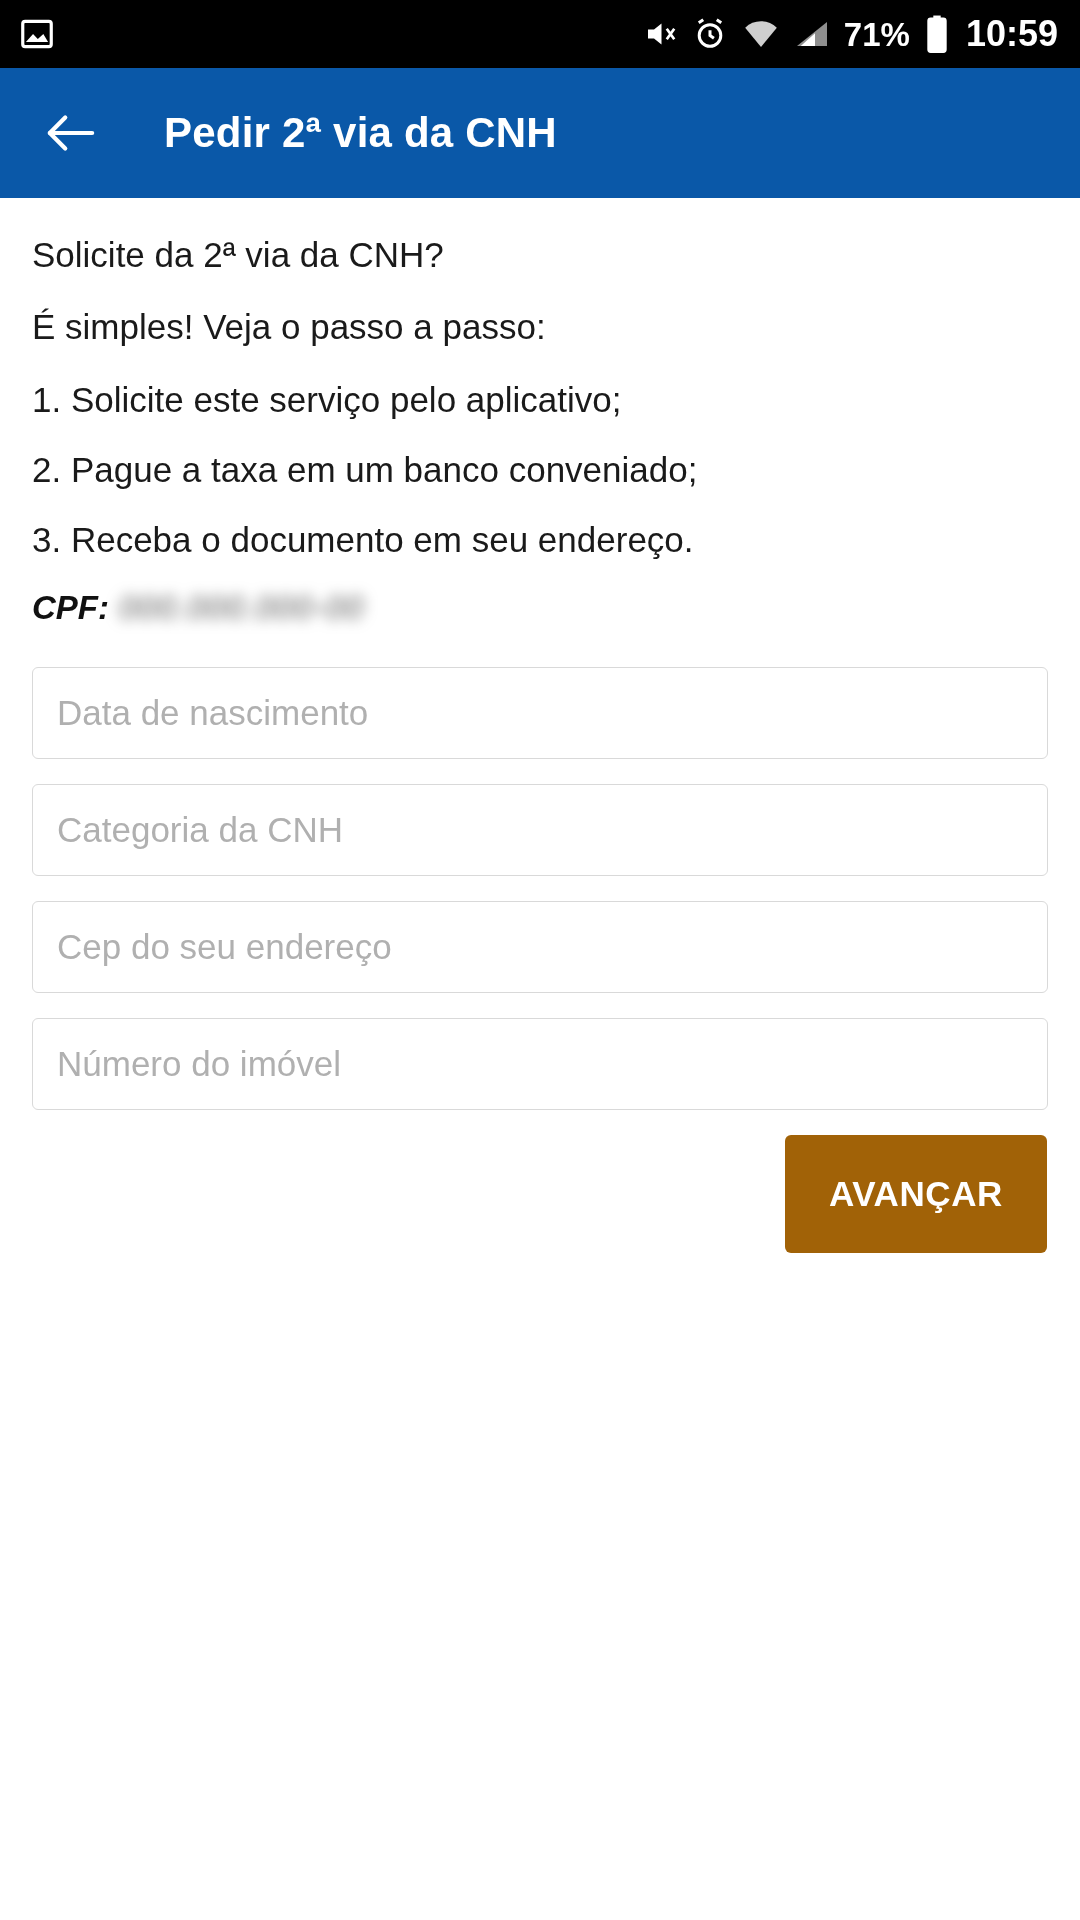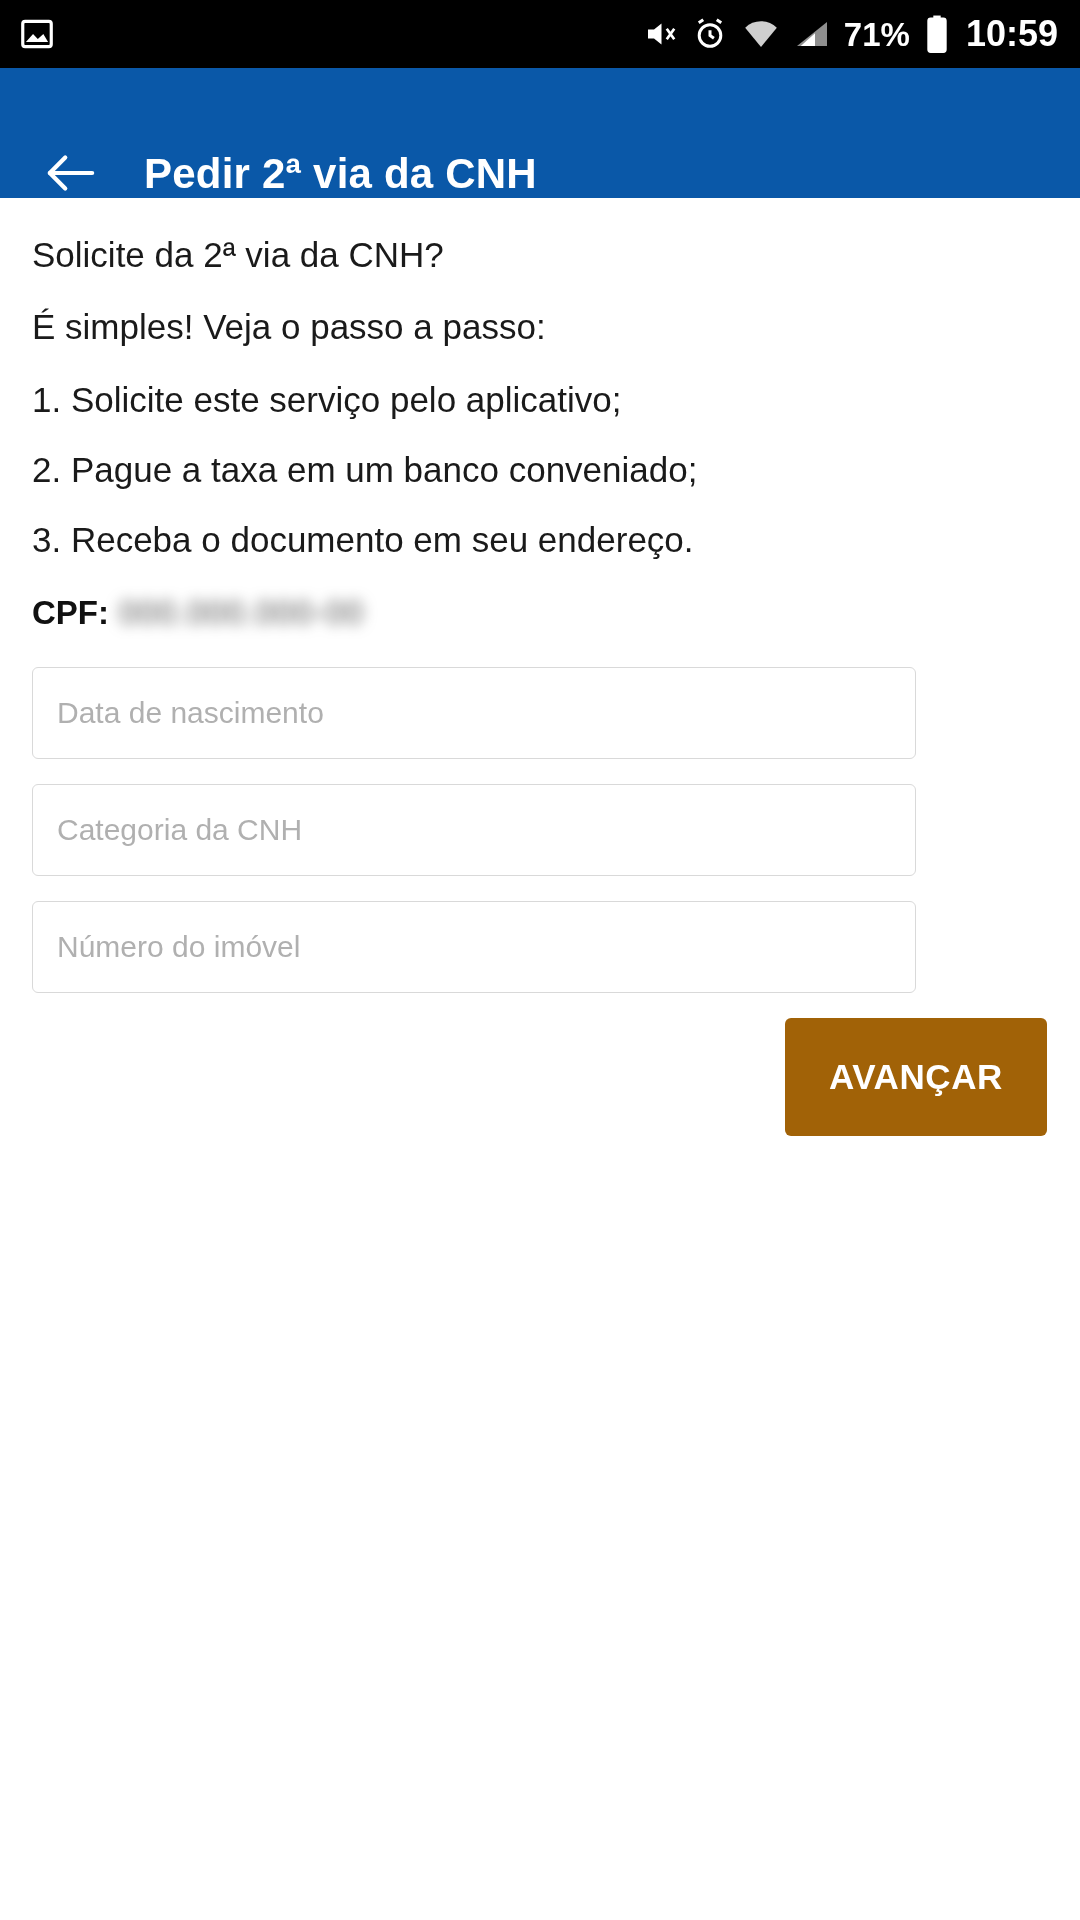--- a/index.html
+++ b/index.html
@@ -35,23 +35,23 @@
     font-weight: bold;
     line-height: 1;
     margin-left: 2px;
   }
 
   
   .app-bar {
     height: 130px;
     background: #0a58a8;
     display: flex;
-    align-items: flex-end;
+    align-items: center;
     padding-left: 46px;
-    gap: 48px;
+    gap: 68px;
   }
   .back-arrow { width: 50px; height: 50px; display: flex; align-items: center; justify-content: center; cursor: pointer; }
   .app-title {
     color: #ffffff;
     font-size: 42px;
     font-weight: bold;
     letter-spacing: 0.2px;
   }
 
   
@@ -64,52 +64,53 @@
     font-weight: 400;
   }
   .step {
     font-size: 35px;
     color: #1a1a1a;
     line-height: 1.18;
     margin-bottom: 29px;
   }
   .cpf-row {
     display: flex;
-    align-items: center;
+    align-items: flex-start;
     margin-top: 25px;
     margin-bottom: 30px;
     height: 48px;
+    font-style: italic;
   }
   .cpf-label {
     font-size: 33px;
     font-weight: bold;
     color: #111111;
     margin-right: 10px;
   }
   .cpf-value {
     position: relative;
     font-size: 33px;
     color: #555555;
     filter: blur(7px);
     letter-spacing: 1px;
     user-select: none;
   }
 
   
   .form { margin-top: 8px; }
   .field {
     display: block;
-    width: 884px;
+    width: 1016px;
     height: 92px;
     margin: 0 0 25px 0;
     border: 1px solid #d9d9d9;
     border-radius: 6px;
     background: #ffffff;
     padding: 0 24px;
-    font-size: 30px;
+    font-size: 35px;
     color: #222222;
     font-family: "Liberation Sans", sans-serif;
     outline: none;
   }
   .field::placeholder { color: #b0b0b0; }
 
   .btn-row {
     display: flex;
     justify-content: flex-end;
     margin-top: 23px;
@@ -196,19 +197,20 @@
   <div class="step">3. Receba o documento em seu endereço.</div>
 
   <div class="cpf-row">
     <span class="cpf-label">CPF:</span>
     <span class="cpf-value">000.000.000-00</span>
   </div>
 
   <div class="form">
     <input class="field" type="text" placeholder="Data de nascimento" style="">
     <input class="field" type="text" placeholder="Categoria da CNH" style="">
+    <input class="field" type="text" placeholder="Cep do seu endereço" style="">
     <input class="field" type="text" placeholder="Número do imóvel" style="">
 
     <div class="btn-row">
       <button class="advance-btn">AVANÇAR</button>
     </div>
   </div>
 </div>
 
 </body></html>

